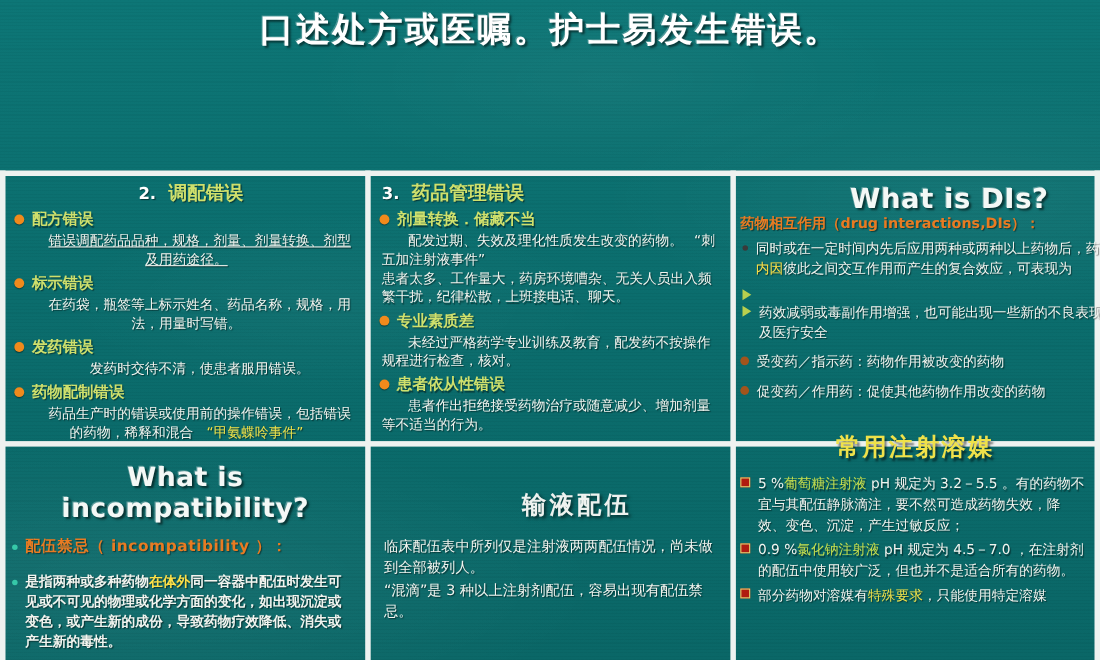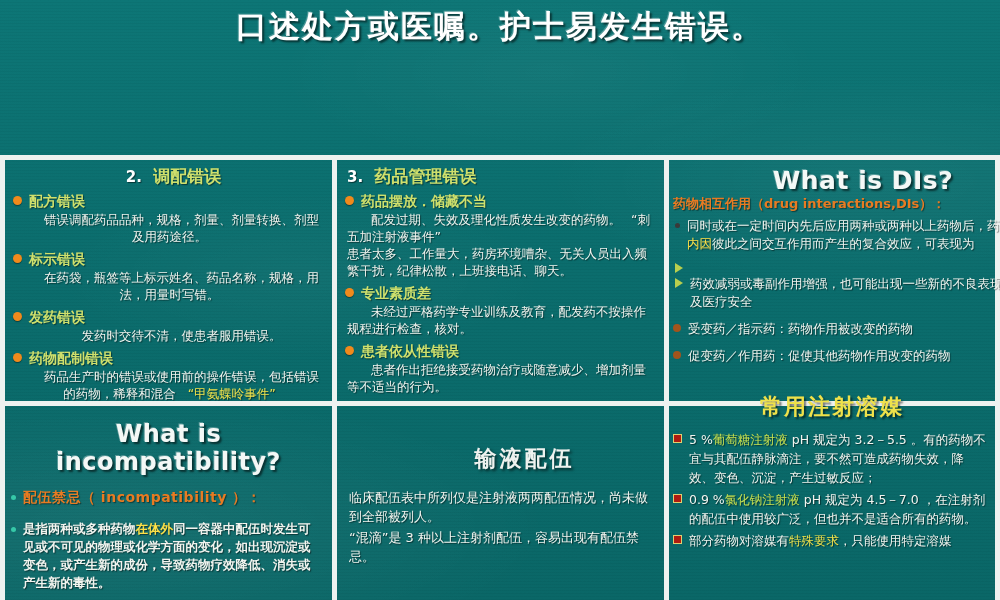--- a/index.html
+++ b/index.html
@@ -139,21 +139,21 @@
   <div class="panel" id="panel-dispensing-errors">
     <div class="sec-head cjk" style="margin:6px 0 0 10px;">
       <span class="num">2.</span>
       <span class="txt" style="margin-left:6px;font-size:17px;">调配错误</span>
     </div>
 
     <div class="bullet-row">
       <span class="dot-orange"></span>
       <span class="sub-head cjk">配方错误</span>
     </div>
-    <div class="body-txt body-indent cjk" style="margin:1px 8px 0 10px;">错误调配药品品种，规格，剂量、剂量转换、剂型及用药途径。</div>
+    <div class="body-txt body-indent cjk" style="margin:1px 8px 0 10px;text-decoration:underline;">错误调配药品品种，规格，剂量、剂量转换、剂型及用药途径。</div>
 
     <div class="bullet-row">
       <span class="dot-orange"></span>
       <span class="sub-head cjk">标示错误</span>
     </div>
     <div class="body-txt body-indent cjk" style="margin:1px 8px 0 10px;">在药袋，瓶签等上标示姓名、药品名称，规格，用法，用量时写错。</div>
 
     <div class="bullet-row">
       <span class="dot-orange"></span>
       <span class="sub-head cjk">发药错误</span>
@@ -168,21 +168,21 @@
   </div>
 
   <div class="panel" id="panel-drug-management">
     <div class="sec-head cjk" style="margin:6px 0 0 10px;">
       <span class="num">3.</span>
       <span class="txt" style="margin-left:6px;font-size:17px;">药品管理错误</span>
     </div>
 
     <div class="bullet-row">
       <span class="dot-orange"></span>
-      <span class="sub-head cjk">药品摆放．储藏不当</span>
+      <span class="sub-head cjk">剂量转换．储藏不当</span>
     </div>
     <div class="body-txt body-indent cjk" style="margin:1px 8px 0 10px;"><span>配发过期、失效及理化性质发生改变的药物。</span><span style="margin-left:10px;">“刺五加注射液事件”</span></div>
     <div class="body-txt cjk" style="margin:0 8px 0 10px;">患者太多、工作量大，药房环境嘈杂、无关人员出入频繁干扰，纪律松散，上班接电话、聊天。</div>
 
     <div class="bullet-row">
       <span class="dot-orange"></span>
       <span class="sub-head cjk">专业素质差</span>
     </div>
     <div class="body-txt body-indent cjk" style="margin:1px 8px 0 10px;">未经过严格药学专业训练及教育，配发药不按操作规程进行检查，核对。</div>
 

